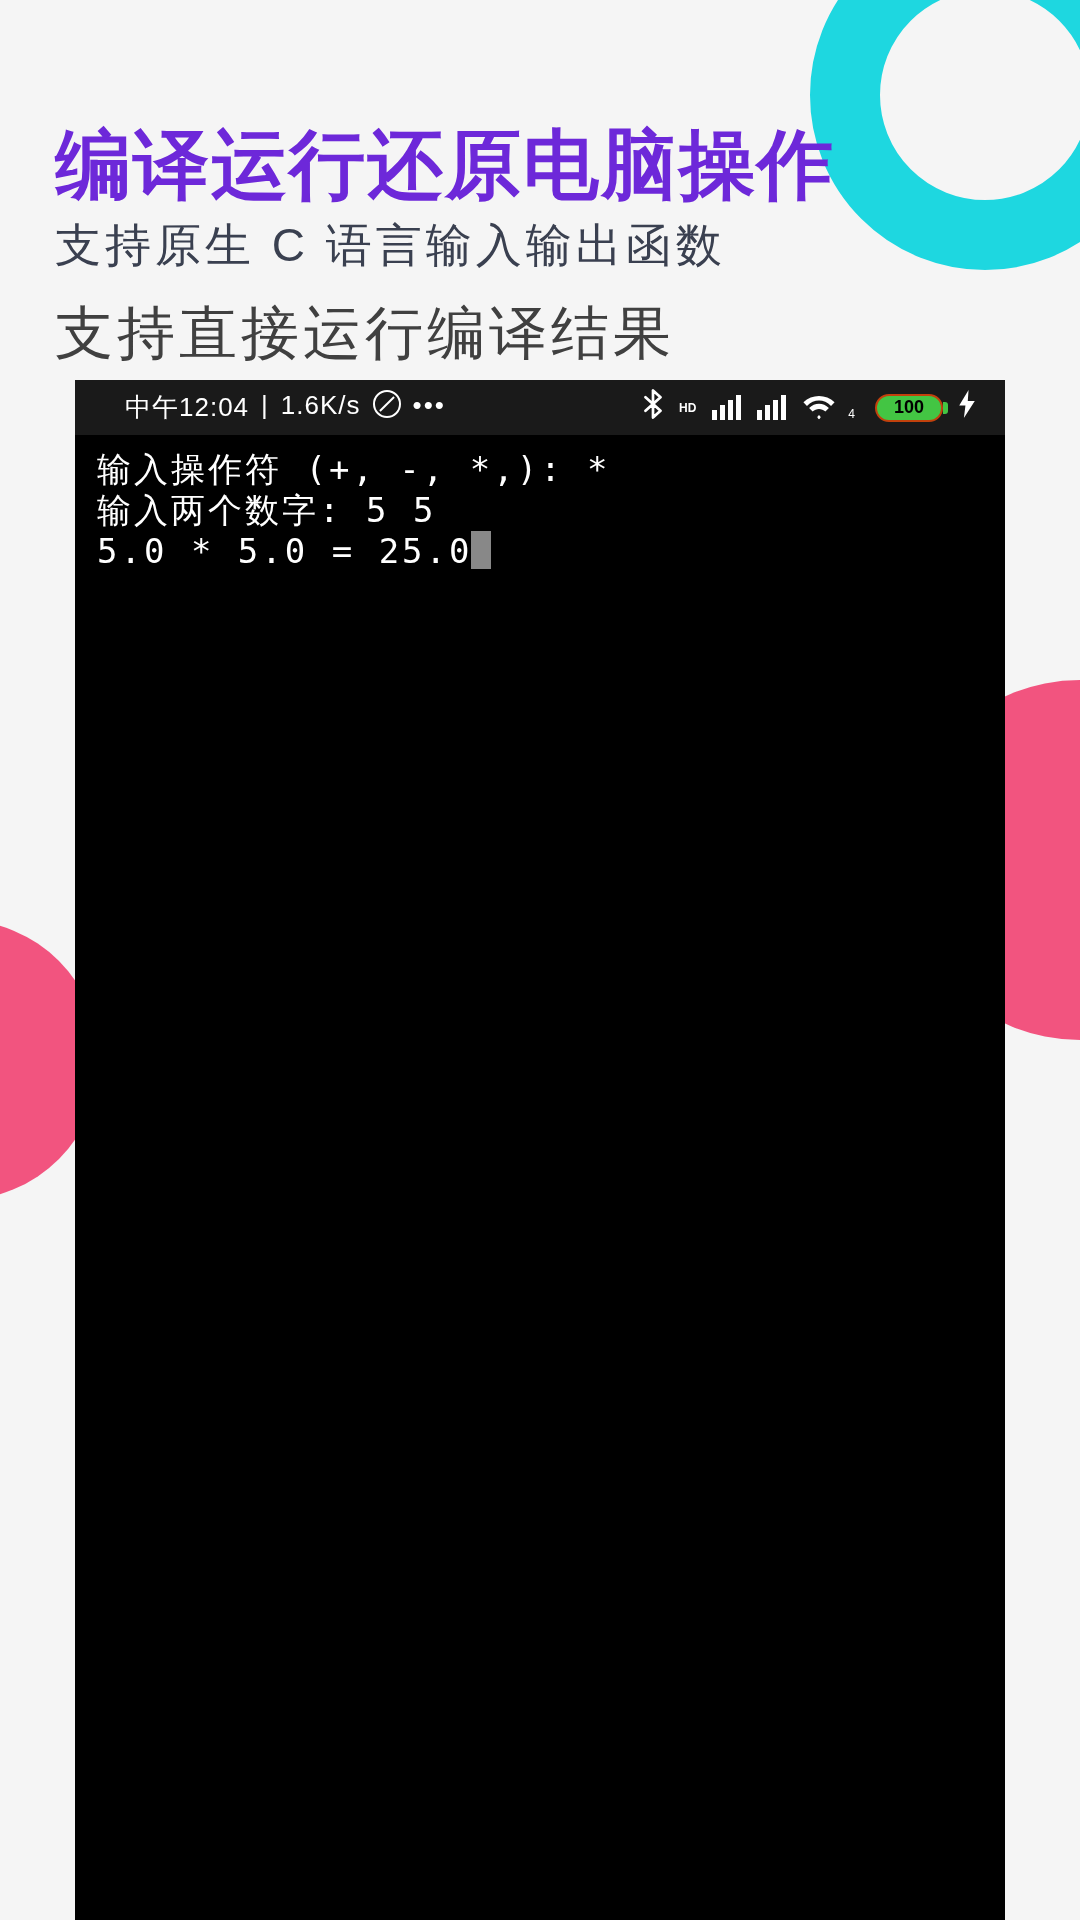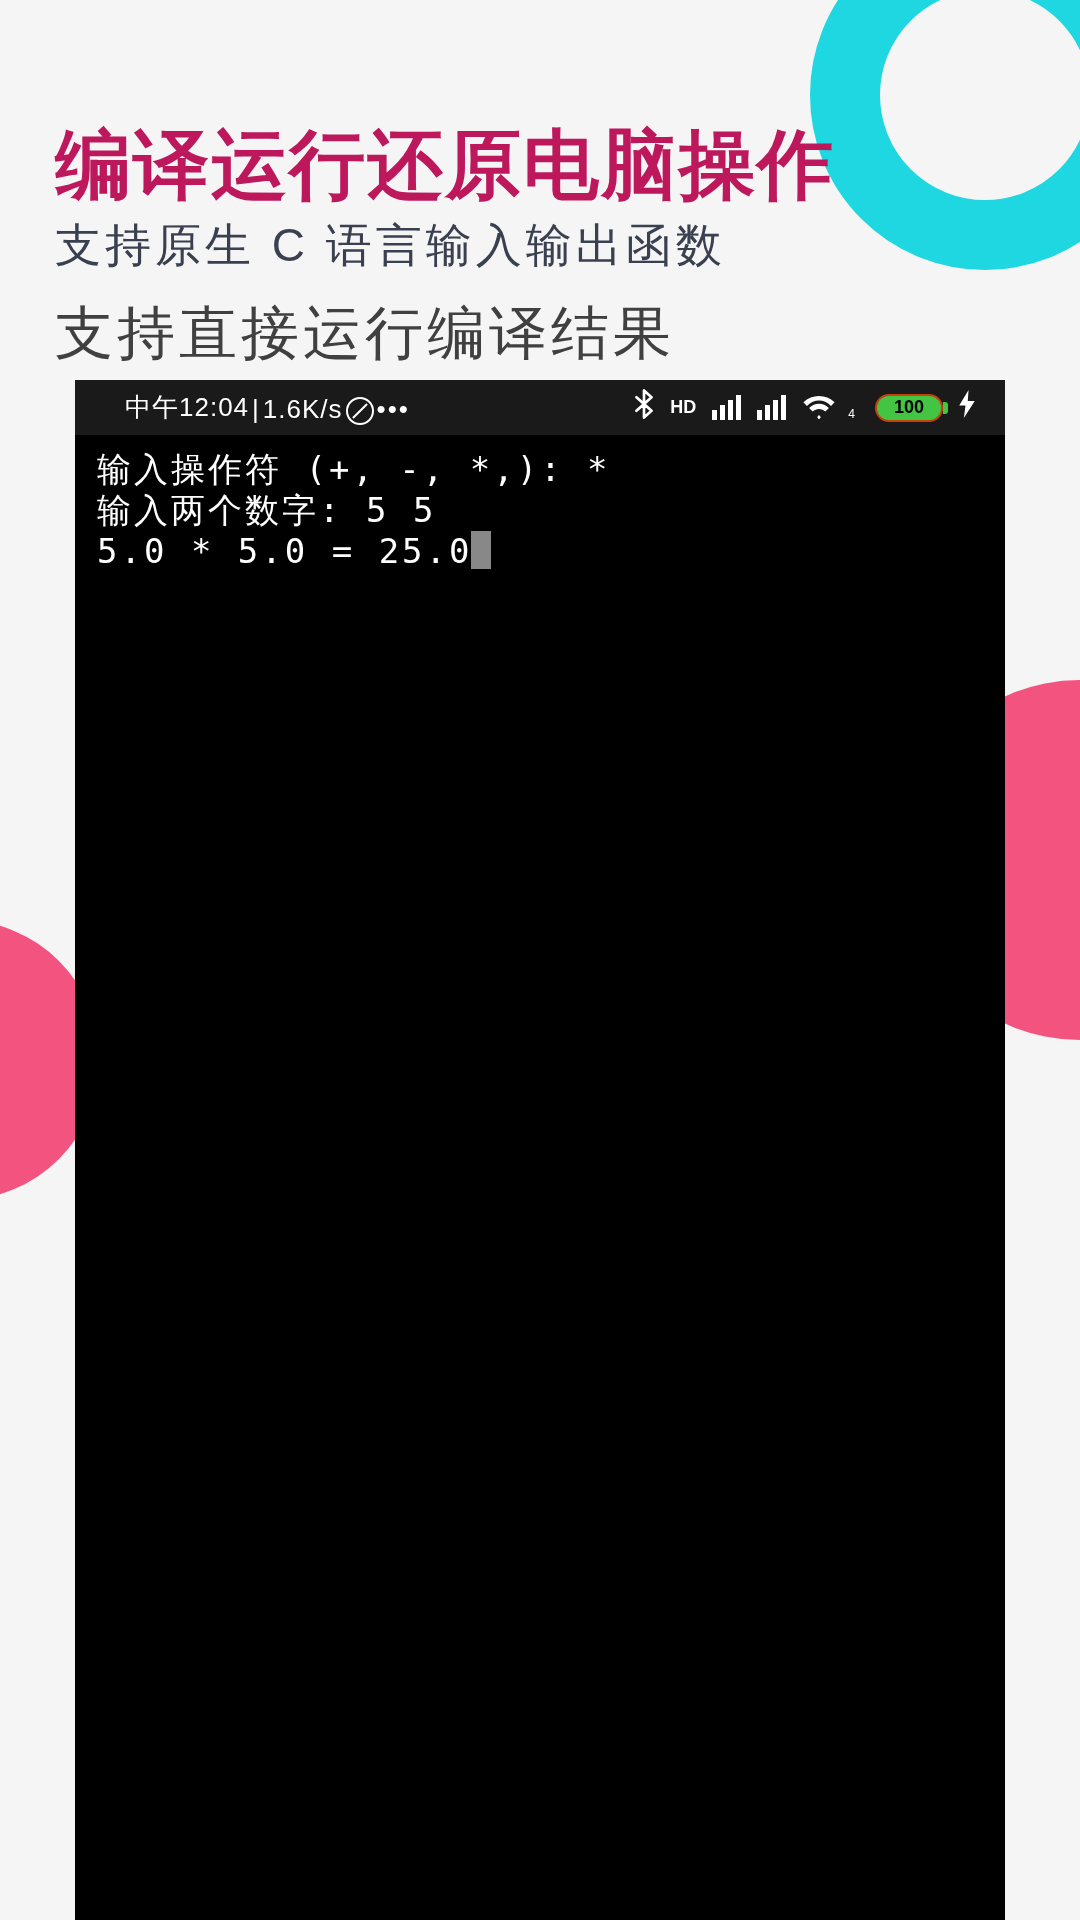--- a/index.html
+++ b/index.html
@@ -41,21 +41,21 @@
       height: 280px;
       background: #f2547f;
       border-radius: 50%;
     }
     .heading {
       position: absolute;
       top: 115px;
       left: 55px;
       font-size: 76px;
       font-weight: 700;
-      color: #be185d;
+      color: #6d28d9;
       letter-spacing: 2px;
     }
     .subheading1 {
       position: absolute;
       top: 215px;
       left: 55px;
       font-size: 46px;
       font-weight: 400;
       color: #3a4050;
       letter-spacing: 4px;
@@ -82,22 +82,22 @@
       display: flex;
       align-items: center;
       justify-content: space-between;
       padding: 12px 30px 12px 50px;
       height: 55px;
       background: #1a1a1a;
       font-size: 26px;
     }
     .status-left {
       display: flex;
-      align-items: flex-end;
-      gap: 3px;
+      align-items: flex-start;
+      gap: 12px;
       letter-spacing: 1px;
     }
     .status-right {
       display: flex;
       align-items: center;
       gap: 16px;
     }
     .compass-icon {
       width: 28px;
       height: 28px;
@@ -117,21 +117,21 @@
       transform: translate(-50%, -50%) rotate(45deg);
     }
     .dots-icon {
       display: inline-block;
       letter-spacing: 2px;
     }
     .bt-icon {
       font-size: 28px;
     }
     .hd-icon {
-      font-size: 18px;
+      font-size: 12px;
       font-weight: 600;
     }
     .signal-bars {
       display: inline-flex;
       align-items: flex-end;
       gap: 3px;
     }
     .signal-bars span {
       width: 5px;
       background: #fff;

